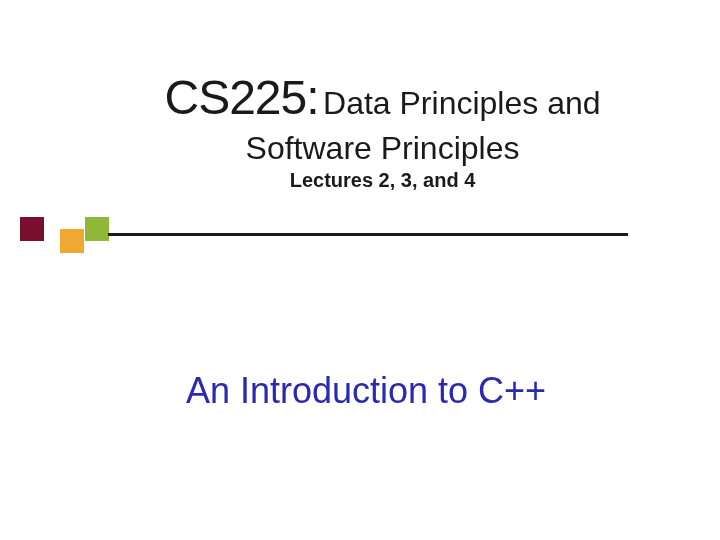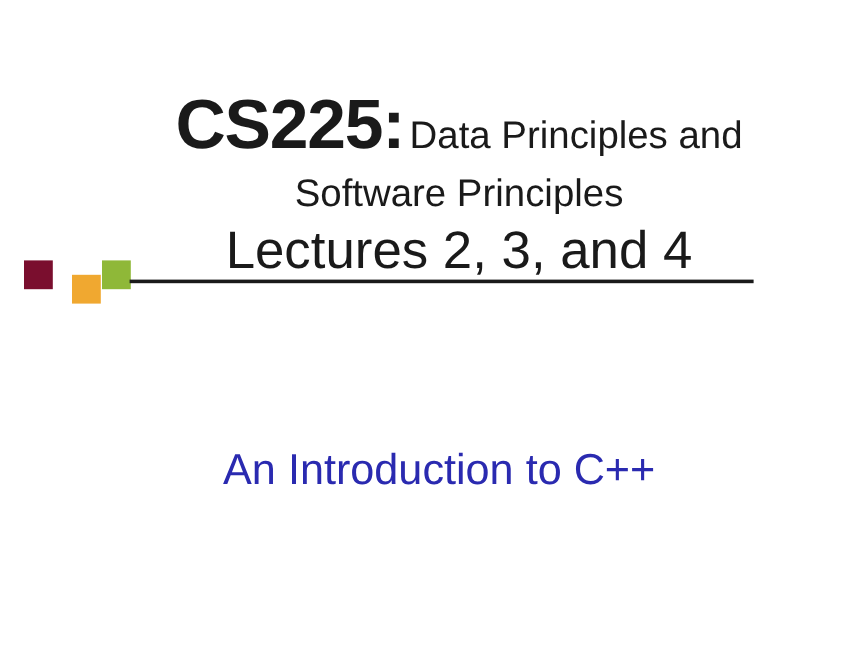--- a/index.html
+++ b/index.html
@@ -18,31 +18,31 @@
     .title-area {
       position: absolute;
       top: 68px;
       left: 85px;
       right: 40px;
       text-align: center;
       color: #1a1a1a;
       line-height: 1.25;
     }
     .course-code {
-      font-size: 58px;
-      font-weight: bold;
+      font-size: 48px;
+      font-weight: normal;
       letter-spacing: -1px;
     }
     .course-name {
       font-size: 32px;
       font-weight: normal;
     }
     .lecture-line {
-      font-size: 44px;
-      font-weight: normal;
+      font-size: 20px;
+      font-weight: bold;
       display: block;
     }
     .decoration {
       position: absolute;
       top: 211px;
       left: 0;
     }
     .dark-square {
       position: absolute;
       width: 24px;

